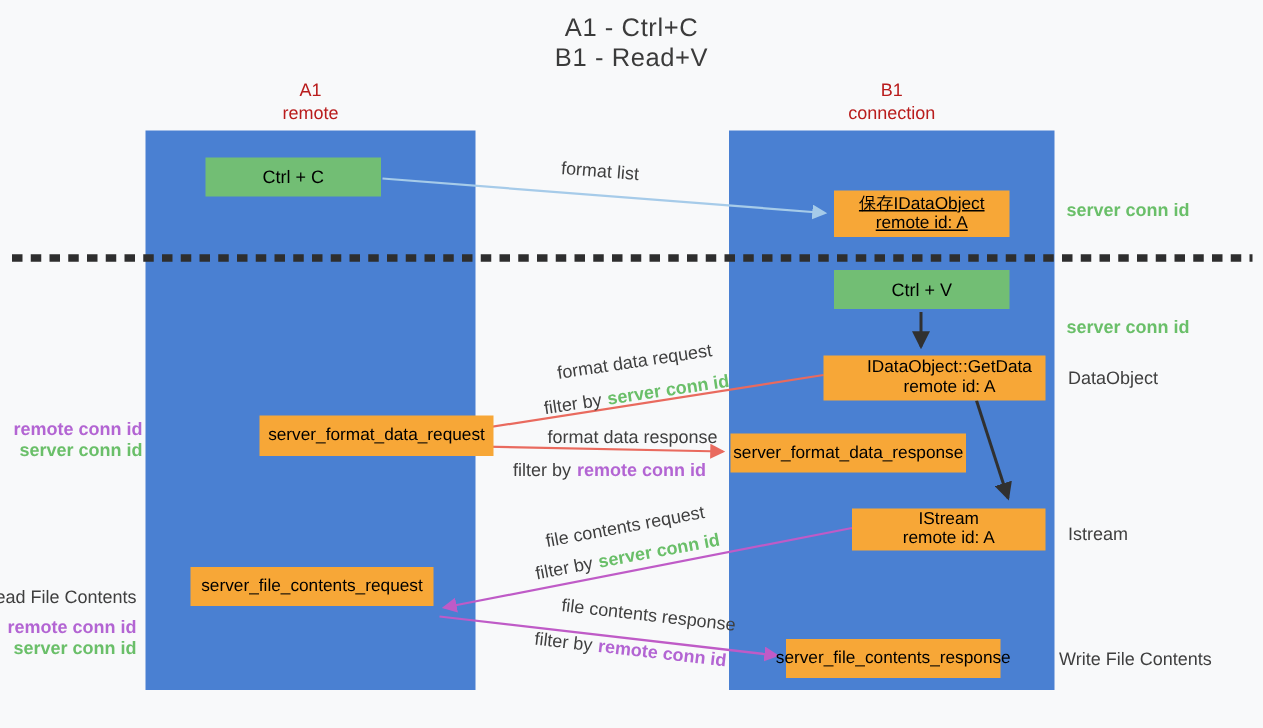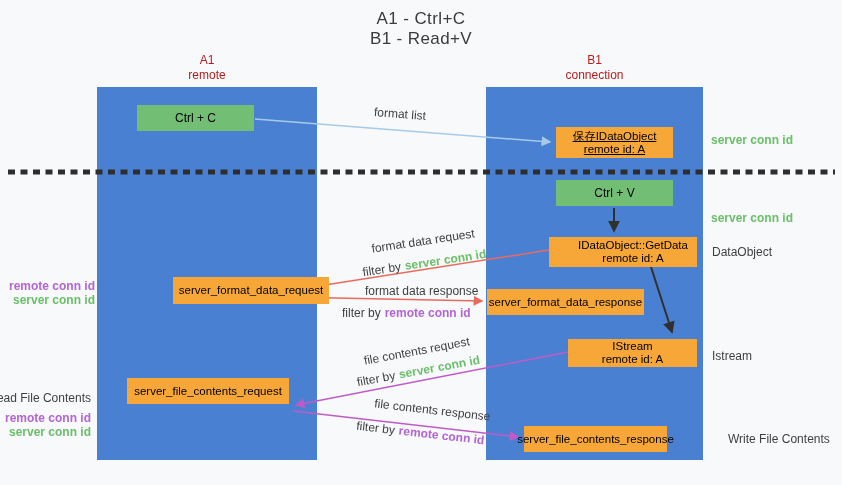--- a/index.html
+++ b/index.html
@@ -152,21 +152,21 @@
 
   <div class="lbl" style="left:374px;top:403px;transform:rotate(6.5deg);">file contents response</div>
   <div class="lbl" style="left:356px;top:426px;transform:rotate(6.5deg);">
     <span class="filter-prefix">filter by</span><span class="bold-purple">remote conn id</span>
   </div>
 
   <div class="lbl bold-green" style="left:711px;top:133px;">server conn id</div>
   <div class="lbl bold-green" style="left:711px;top:211px;">server conn id</div>
   <div class="lbl" style="left:712px;top:245px;">DataObject</div>
   <div class="lbl" style="left:712px;top:349px;">Istream</div>
-  <div class="lbl" style="left:728px;top:432px;">Write File Contents</div>
+  <div class="lbl" style="left:706px;top:432px;">Write File Contents</div>
 
   <div class="lbl bold-purple rt" style="right:747px;top:279px;">remote conn id</div>
   <div class="lbl bold-green rt" style="right:747px;top:293px;">server conn id</div>
   <div class="lbl rt" style="right:751px;top:391px;">Read File Contents</div>
   <div class="lbl bold-purple rt" style="right:751px;top:411px;">remote conn id</div>
   <div class="lbl bold-green rt" style="right:751px;top:425px;">server conn id</div>
 
 </div>
 
 </body></html>

